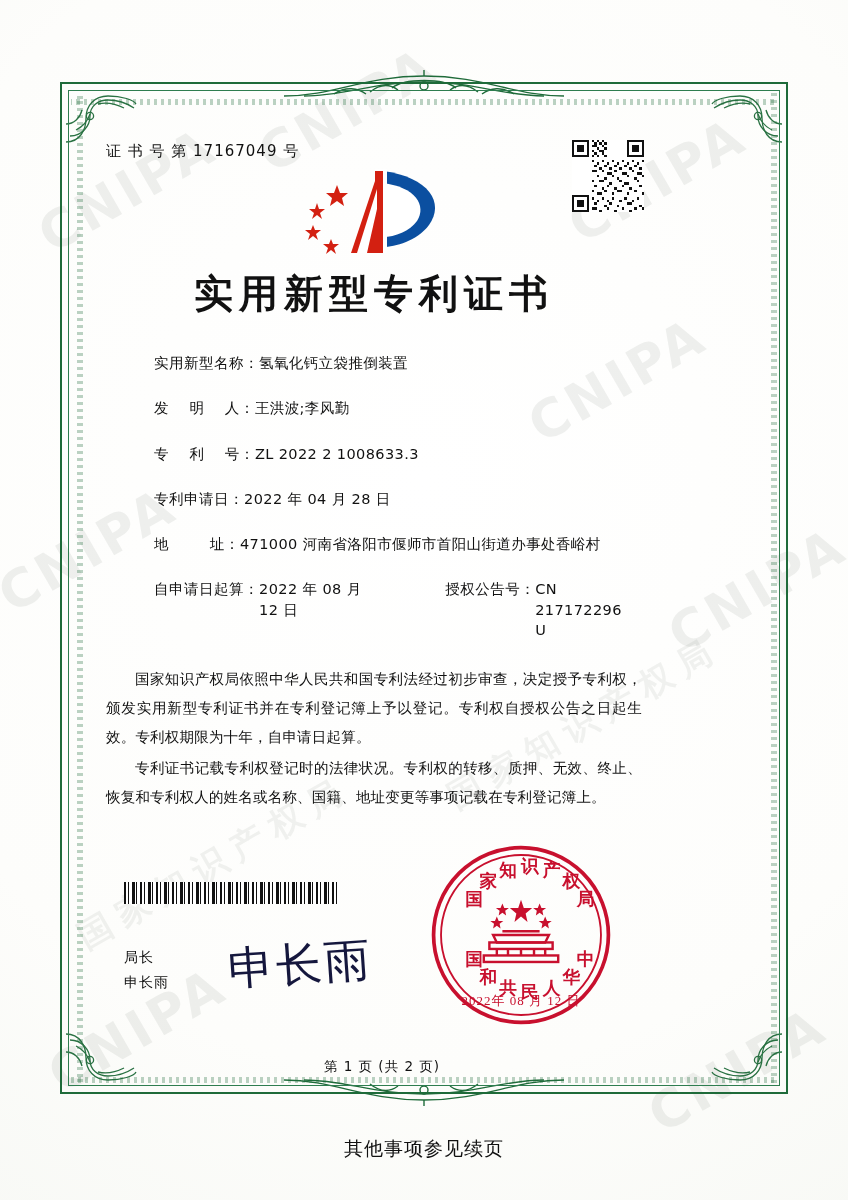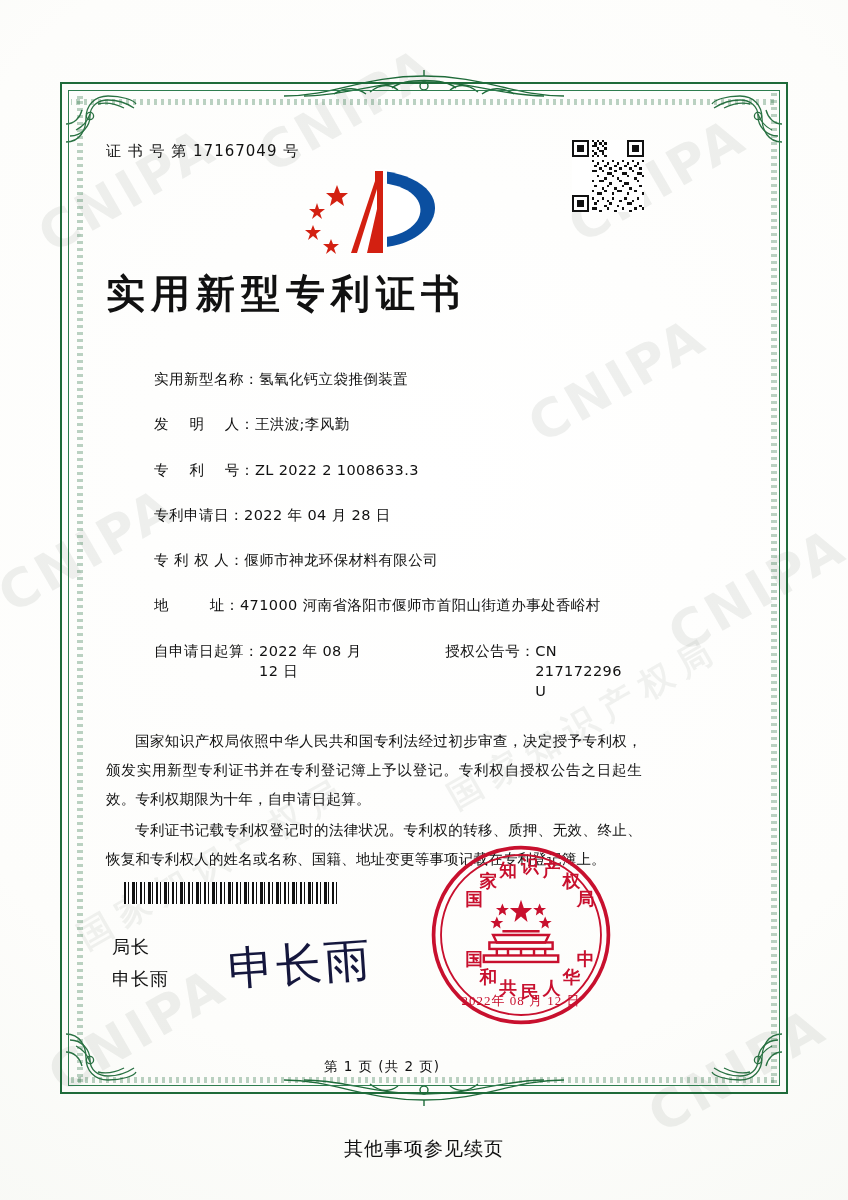--- a/index.html
+++ b/index.html
@@ -143,31 +143,31 @@
 
   .emblem-wrap {
     margin-top: 6px;
     height: 96px;
     display: flex;
     justify-content: center;
     align-items: flex-start;
   }
 
   .doc-title {
-    text-align: left;
+    text-align: center;
     font-family: "DejaVu Serif", "Liberation Serif", serif;
     font-weight: bold;
     font-size: 39px;
     letter-spacing: 6px;
     color: #111;
     margin-top: 4px;
   }
 
   .fields {
-    margin-top: 48px;
+    margin-top: 32px;
     padding-left: 48px;
     padding-right: 14px;
   }
   .field {
     display: flex;
     align-items: baseline;
     font-size: 14.5px;
     line-height: 1.4;
     margin-bottom: 25px;
     color: #111;
@@ -213,23 +213,23 @@
       repeating-linear-gradient(90deg,
         #111 0 2px, #fff 2px 4px,
         #111 4px 5px, #fff 5px 8px,
         #111 8px 11px, #fff 11px 12px,
         #111 12px 13px, #fff 13px 16px);
   }
 
   
   .sign-block {
     position: absolute;
-    left: 52px;
+    left: 64px;
     bottom: 100px;
-    font-size: 18px;
+    font-size: 14px;
     line-height: 1.75;
     color: #111;
     letter-spacing: 1px;
   }
   .signature {
     position: absolute;
     left: 168px;
     bottom: 98px;
     font-family: "DejaVu Serif", "Liberation Serif", serif;
     font-size: 46px;
@@ -524,24 +524,20 @@
       </div>
       <div class="field">
         <span class="lbl">专    利    号：</span>
         <span class="val">ZL 2022 2 1008633.3</span>
       </div>
       <div class="field">
         <span class="lbl">专利申请日：</span>
         <span class="val">2022 年 04 月 28 日</span>
       </div>
       <div class="field">
-        <span class="lbl">专 利 权 人：</span>
-        <span class="val">偃师市神龙环保材料有限公司</span>
-      </div>
-      <div class="field">
         <span class="lbl">地        址：</span>
         <span class="val">471000 河南省洛阳市偃师市首阳山街道办事处香峪村</span>
       </div>
       <div class="field inline-2">
         <span class="lbl">自申请日起算：</span>
         <span class="val">2022 年 08 月 12 日</span>
         <span class="second">
           <span class="lbl">授权公告号：</span>
           <span class="val">CN 217172296 U</span>
         </span>

